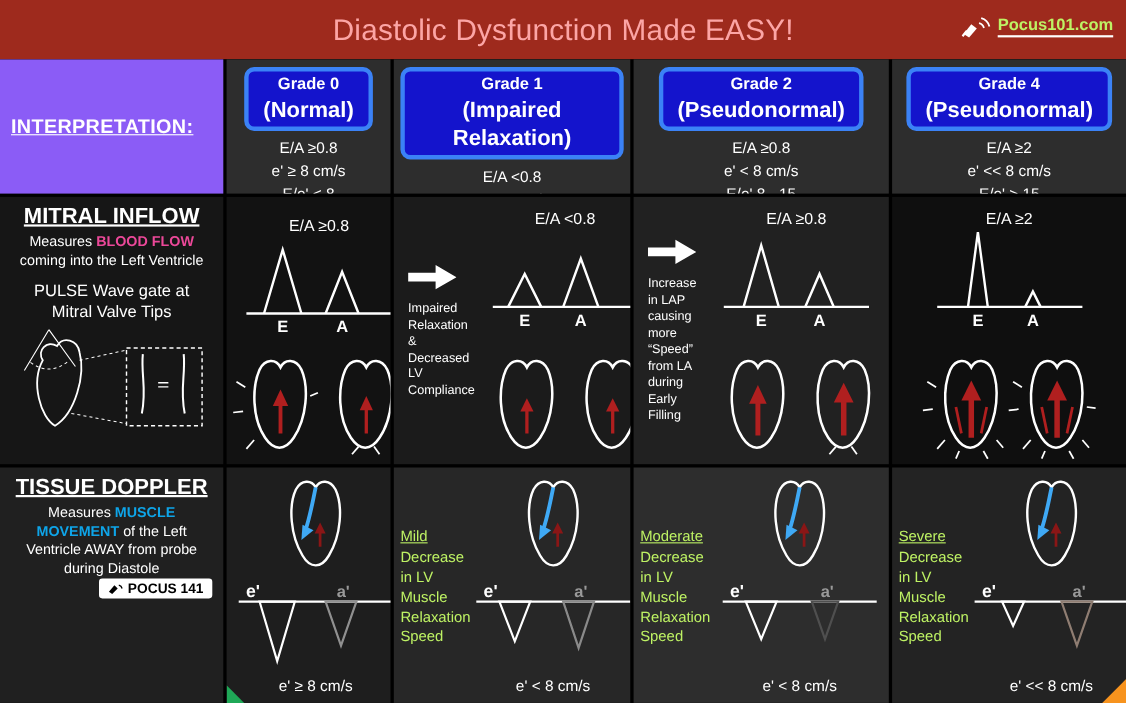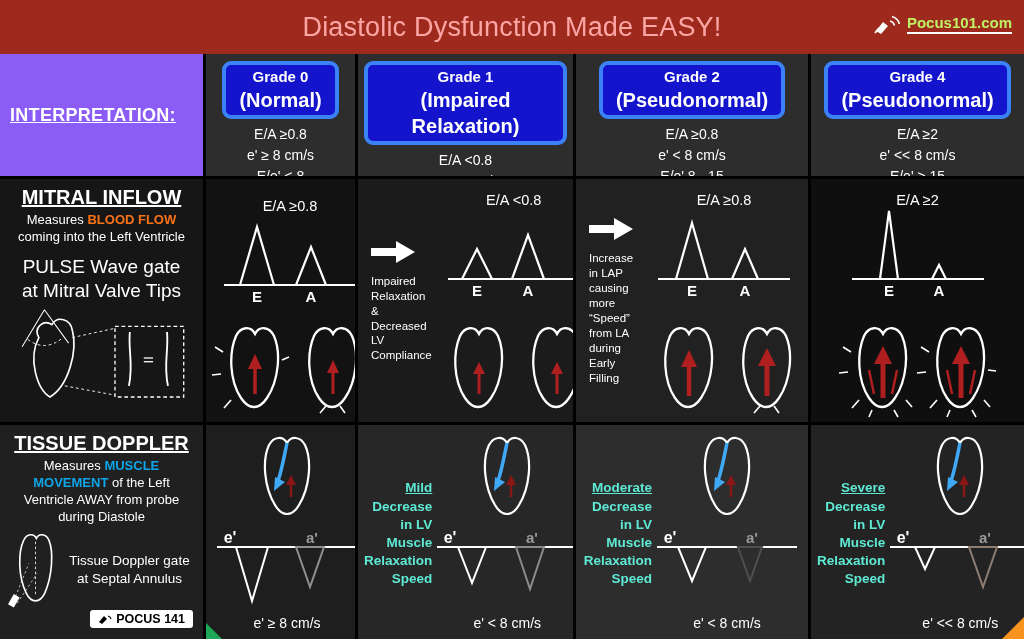--- a/index.html
+++ b/index.html
@@ -24,44 +24,44 @@
              border:4px solid #3b82f6;border-radius:9px;padding:2px 13px;text-align:center;color:#fff;
              font-weight:bold;line-height:1.3;}
   .grade-btn .l1{font-size:15px}.grade-btn .l2{font-size:20px}
   .criteria{color:#fff;font-size:14px;text-align:center;line-height:1.5;}
   
   .c-label.r-mitral{background:#161616;display:flex;flex-direction:column;}
   .g0.r-mitral{background:#121212}.g1.r-mitral{background:#1b1b1b}
   .g2.r-mitral{background:#212121}.g3.r-mitral{background:#0f0f0f}
   .sec-title{font-size:20px;font-weight:bold;text-decoration:underline;text-align:center;margin-top:7px;color:#fff;}
   .desc{font-size:13px;text-align:center;color:#fff;line-height:1.3;margin-top:3px;padding:0 8px;}
-  .hl-red{color:#f97316;font-weight:bold}
+  .hl-red{color:#ec4899;font-weight:bold}
   .hl-blue{color:#0ea5e9;font-weight:bold}
-  .gate{font-size:19px;text-align:center;color:#fff;margin-top:9px;line-height:1.3;padding:0 20px;}
+  .gate{font-size:15px;text-align:center;color:#fff;margin-top:9px;line-height:1.3;padding:0 20px;}
   .mdiagram{margin:2px auto 0;display:block;}
   .mcell{display:flex;padding:4px 4px 2px;}
   .m-side{width:88px;display:flex;flex-direction:column;align-items:flex-start;justify-content:center;gap:10px;padding:0 2px 0 9px;}
   .m-note{color:#fff;font-size:11.5px;line-height:1.3;}
   .m-main{flex:1;display:flex;flex-direction:column;align-items:center;padding-top:9px;}
   .g0 .m-main{padding-top:15px;}
   .ea-label{color:#fff;font-size:14.5px;margin-bottom:1px;}
   .wave,.hearts{display:block;}
   .hearts{margin-top:auto;margin-bottom:2px;}
   .wl{fill:#fff;font-size:15px;font-weight:bold;text-anchor:middle;}
   
   .c-label.r-tissue{background:#202020;display:flex;flex-direction:column;}
   .g0.r-tissue{background:#1e1e1e}.g1.r-tissue{background:#272727}
   .g2.r-tissue{background:#2d2d2d}.g3.r-tissue{background:#232323}
   .gate-row{display:flex;align-items:center;gap:4px;padding:4px 6px 0 8px;}
   .gate-row p{color:#fff;font-size:13.5px;line-height:1.3;flex:1;text-align:center;}
   .badge{margin-top:auto;align-self:flex-end;margin:0 10px 8px 0;background:#fff;color:#000;font-weight:bold;
          font-size:12.5px;padding:2px 8px;border-radius:3px;display:flex;align-items:center;gap:4px;}
   .tcell{display:flex;padding:4px 6px;}
   .t-side{width:112px;display:flex;align-items:center;justify-content:center;padding-top:4px;}
-  .t-note{color:#5eead4;font-size:13.5px;line-height:1.35;text-align:right;font-weight:bold;}
+  .t-note{color:#bef264;font-size:13.5px;line-height:1.35;text-align:left;}
   .u{text-decoration:underline}
   .t-main{flex:1;display:flex;flex-direction:column;align-items:center;justify-content:space-between;padding:2px 0 4px;}
   .t-value{color:#fff;font-size:14px;}
   .tl-e{fill:#fff;font-size:16px;font-weight:bold;text-anchor:middle;}
   .tl-a{fill:#999;font-size:15px;font-weight:bold;text-anchor:middle;}
   .corner-green{position:absolute;left:0;bottom:0;width:0;height:0;border-bottom:16px solid #1fa857;border-right:16px solid transparent;}
   .corner-orange{position:absolute;right:0;bottom:0;width:0;height:0;border-bottom:22px solid #f7931e;border-left:22px solid transparent;}
 </style>
 </head>
 <body>
@@ -302,29 +302,20 @@
               <line x1="146" y1="80" x2="152" y2="87"></line>
             <line x1="150" y1="50" x2="158" y2="51"></line>
           </g>
         </svg>
       </div>
     </div>
 
     <div class="cell c-label r-tissue">
       <h2 class="sec-title">TISSUE DOPPLER</h2>
       <p class="desc"><span>Measures </span><span class="hl-blue">MUSCLE MOVEMENT</span><span> of the Left Ventricle AWAY from probe during Diastole</span></p>
-      <div class="gate-row">
-        <svg width="50" height="80" viewBox="0 0 58 96">
-          <path d="M18,12 C22,4 30,4 33,10 C36,4 44,4 48,12 C54,26 52,56 43,76 C37,88 27,88 21,76 C11,56 11,26 18,12 Z" stroke="#fff" stroke-width="2" fill="none"></path>
-          <line x1="32" y1="14" x2="32" y2="80" stroke="#fff" stroke-width="1" stroke-dasharray="3,3"></line>
-          <rect x="2" y="78" width="8" height="14" fill="#fff" transform="rotate(30 6 85)"></rect>
-          <path d="M8,80 L24,40 M10,88 L34,52" stroke="#fff" stroke-width=".8" stroke-dasharray="3,3" fill="none"></path>
-        </svg>
-        <p>Tissue Doppler gate at Septal Annulus</p>
-      </div>
       <div class="badge">
         <svg width="14" height="12" viewBox="0 0 14 12">
           <path d="M1,9 L6,3 L9,6 L4,11 Z" fill="#000"></path>
           <path d="M10,3 a4,4 0 0 1 3,3" stroke="#000" fill="none" stroke-width="1.2"></path>
         </svg>
         <span>POCUS 141</span>
       </div>
     </div>
 
     <div class="cell r-tissue g0 tcell">

